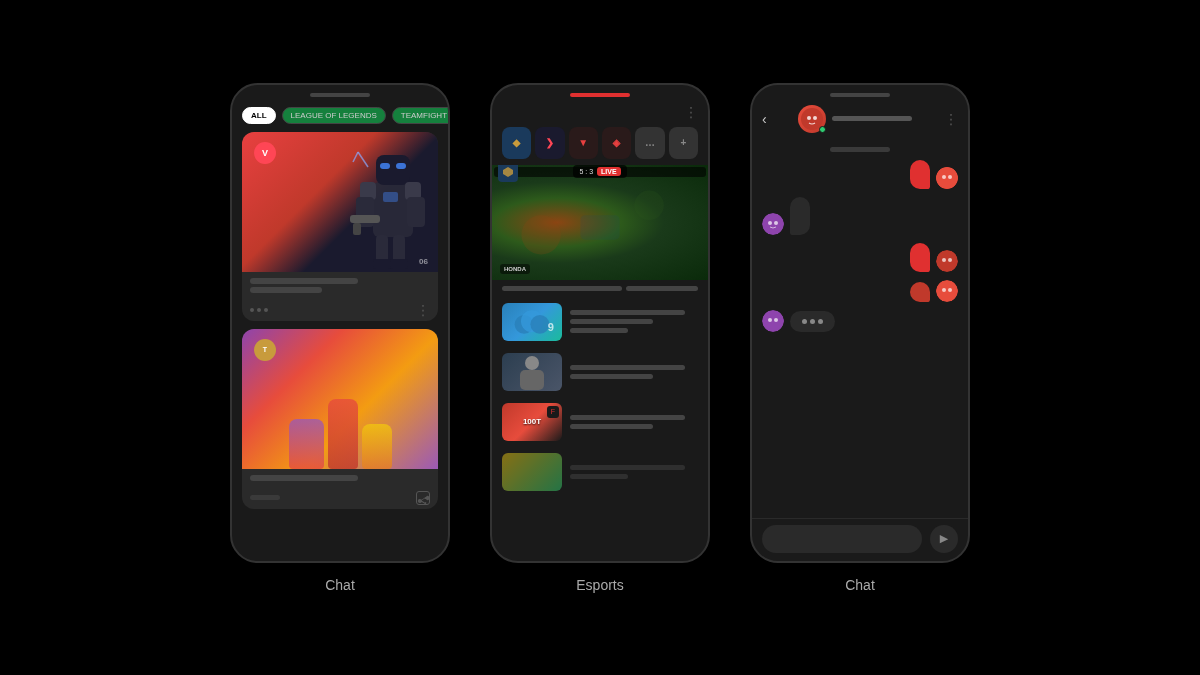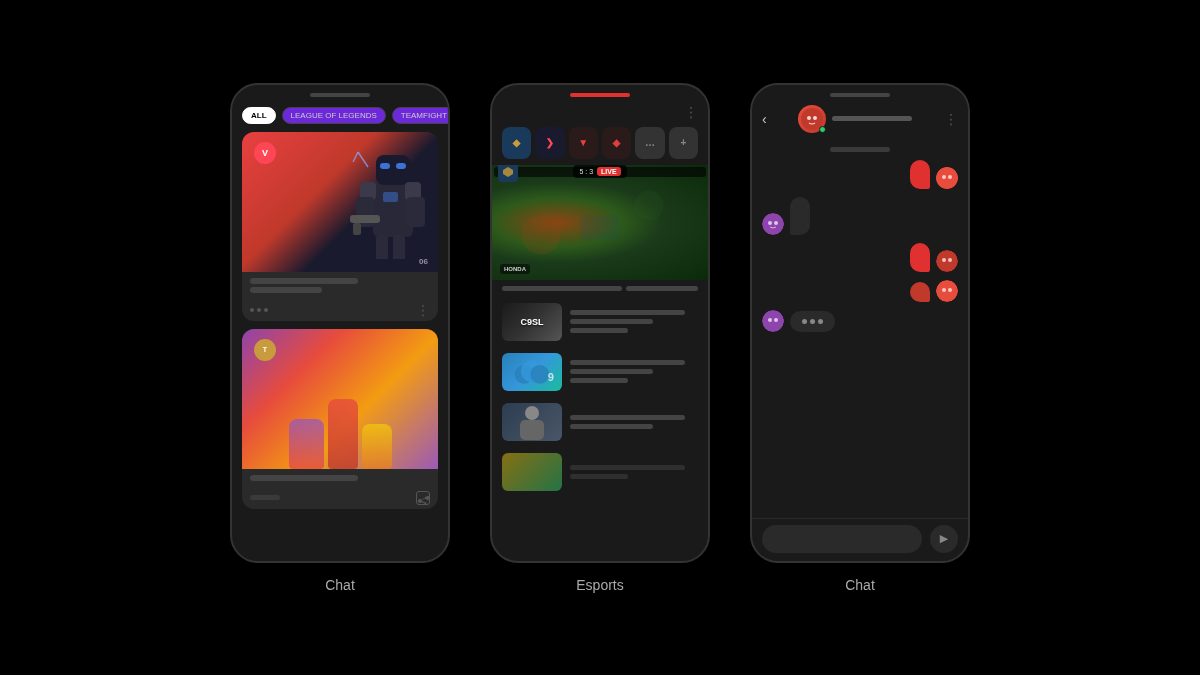--- a/index.html
+++ b/index.html
@@ -71,21 +71,21 @@
       gap: 8px;
     }
 
     .filter-tabs {
       display: flex;
       gap: 6px;
       align-items: center;
     }
 
     .filter-tab {
-      background: #6d28d9;
+      background: #15803d;
       border: 1px solid #444;
       border-radius: 12px;
       padding: 3px 8px;
       font-size: 8px;
       color: #ccc;
       white-space: nowrap;
     }
 
     .filter-tab.active {
       background: #fff;
@@ -753,30 +753,20 @@
           <div style="position:absolute;bottom:6px;left:8px;background:rgba(0,0,0,0.5);border-radius:3px;padding:2px 4px;font-size:6px;color:#ccc;font-weight:700;">HONDA</div>
         </div>
 
         <div class="stream-bottom-bar">
           <div class="stream-bottom-pill"></div>
           <div class="stream-bottom-pill" style="flex:0.6;"></div>
         </div>
 
         <div class="stream-list">
 
-          <div class="stream-item">
-            <div class="stream-thumb c9sl">
-              <div class="stream-thumb-text">C9SL</div>
-            </div>
-            <div class="stream-info">
-              <div class="stream-info-bar long"></div>
-              <div class="stream-info-bar medium"></div>
-              <div class="stream-info-bar short"></div>
-            </div>
-          </div>
 
           <div class="stream-item">
             <div class="stream-thumb cloud9">
               <svg style="position:absolute;inset:0;width:100%;height:100%;padding:4px;" viewBox="0 0 60 38">
                 <circle cx="20" cy="22" r="12" fill="#2980b9" opacity="0.8"></circle>
                 <circle cx="30" cy="18" r="14" fill="#3498db" opacity="0.8"></circle>
                 <circle cx="40" cy="22" r="12" fill="#2980b9" opacity="0.8"></circle>
                 <text x="50" y="30" font-size="14" fill="white" font-weight="900" opacity="0.7">9</text>
               </svg>
             </div>
@@ -793,20 +783,30 @@
                 <circle cx="20" cy="8" r="7" fill="#888"></circle>
                 <rect x="8" y="15" width="24" height="20" rx="5" fill="#666"></rect>
               </svg>
             </div>
             <div class="stream-info">
               <div class="stream-info-bar long"></div>
               <div class="stream-info-bar medium"></div>
             </div>
           </div>
 
+          <div class="stream-item">
+            <div class="stream-thumb team-red">
+              <div class="stream-thumb-text" style="font-size:8px;">100T</div>
+              <div style="position:absolute;right:3px;top:3px;width:12px;height:12px;background:#1a1a1a;border-radius:3px;display:flex;align-items:center;justify-content:center;font-size:7px;color:#e03030;">F</div>
+            </div>
+            <div class="stream-info">
+              <div class="stream-info-bar long"></div>
+              <div class="stream-info-bar medium"></div>
+            </div>
+          </div>
 
           <div class="stream-item" style="opacity:0.5;">
             <div class="stream-thumb yellow-green"></div>
             <div class="stream-info">
               <div class="stream-info-bar long"></div>
               <div class="stream-info-bar short"></div>
             </div>
           </div>
         </div>
       </div>

